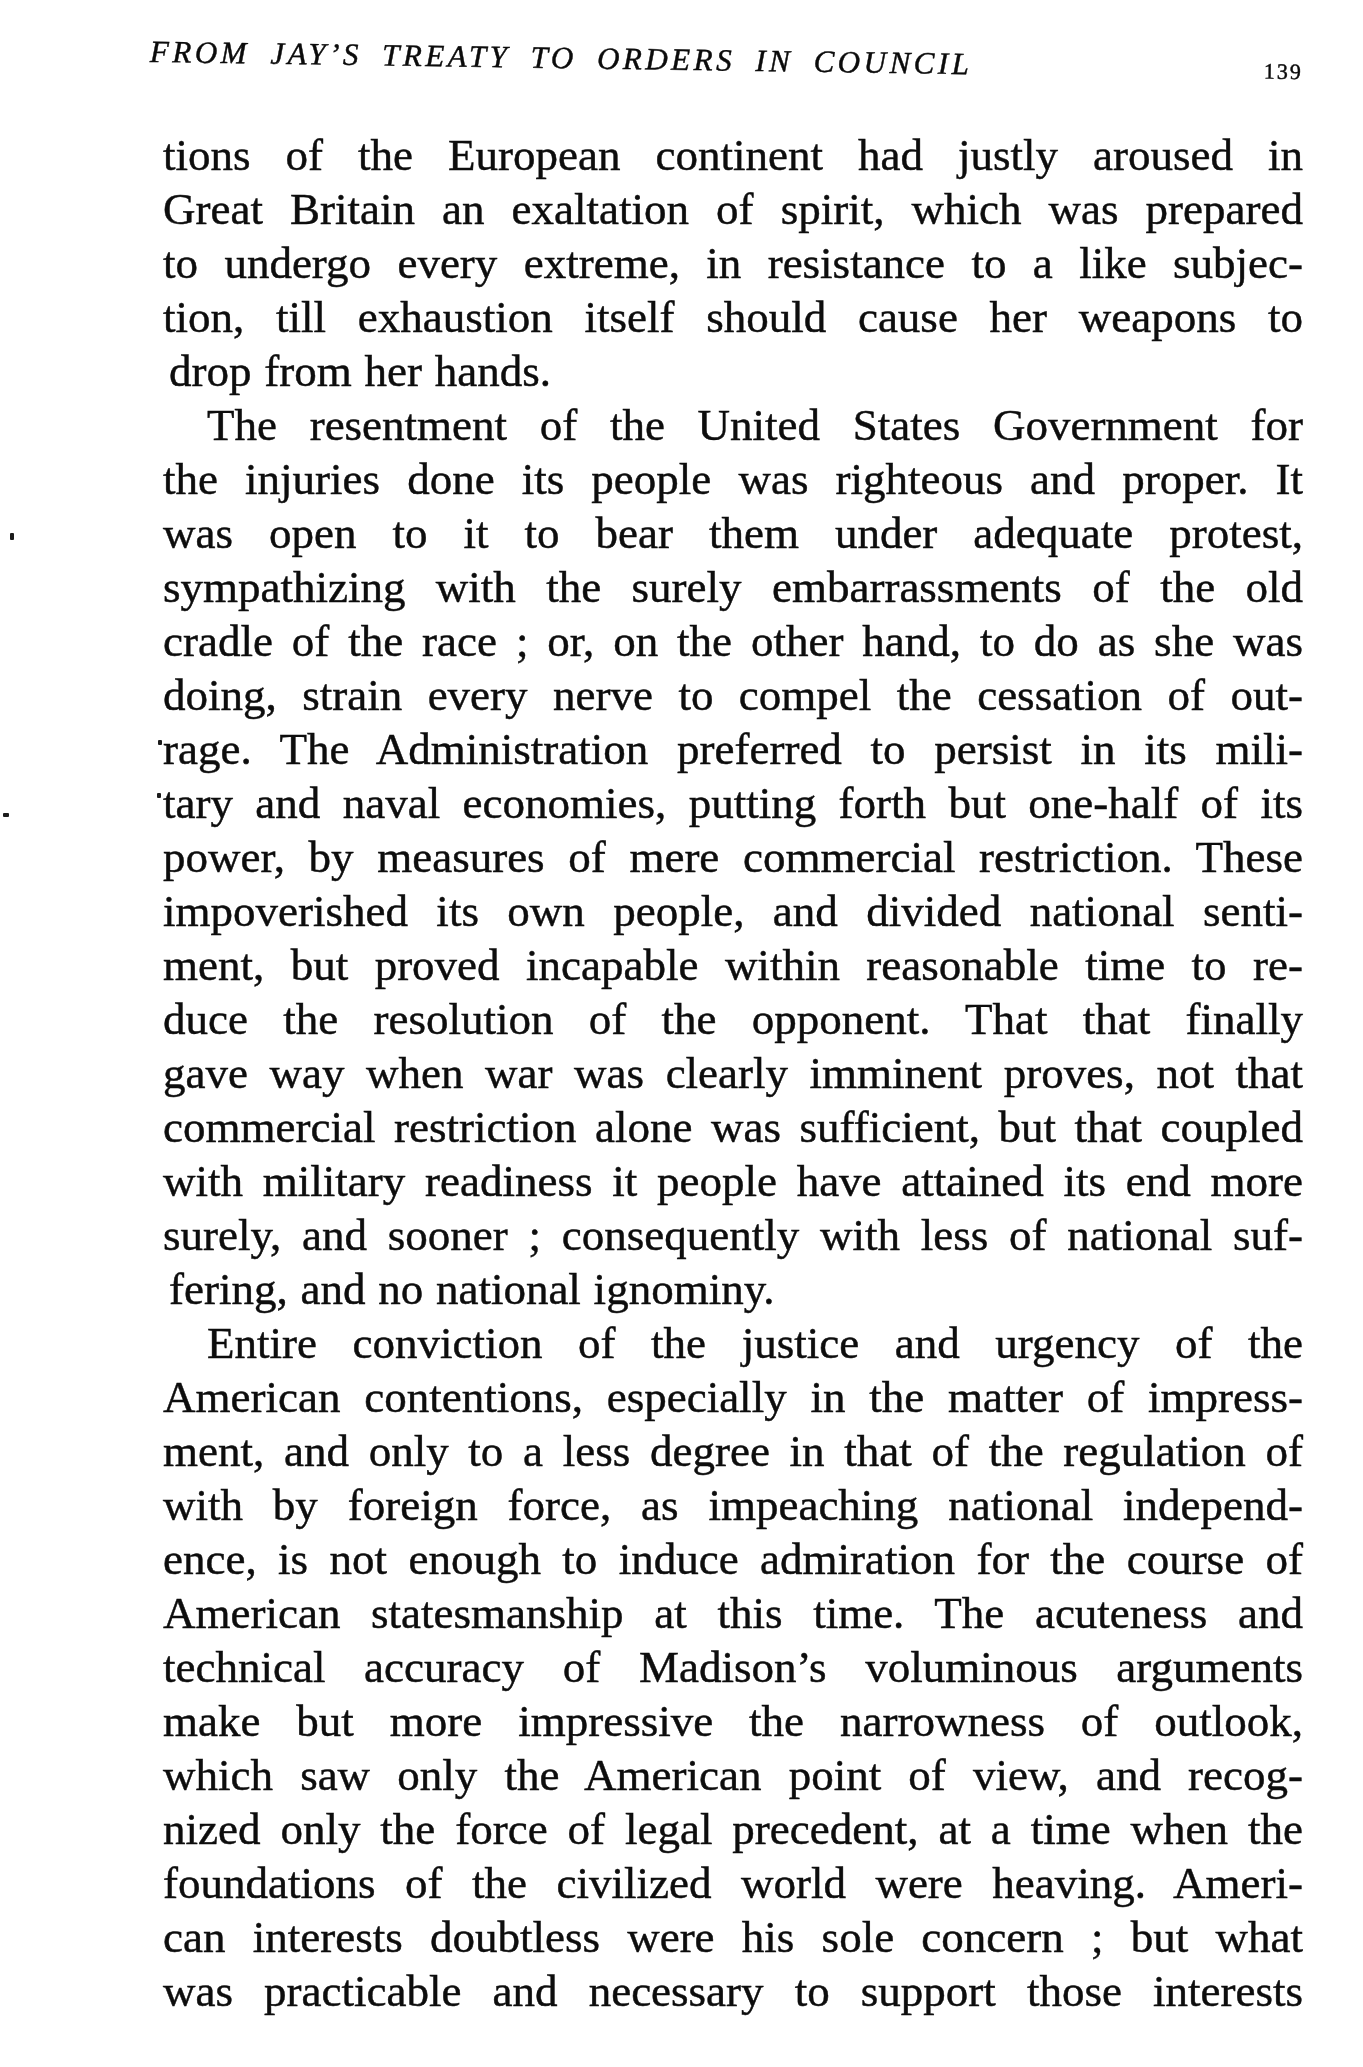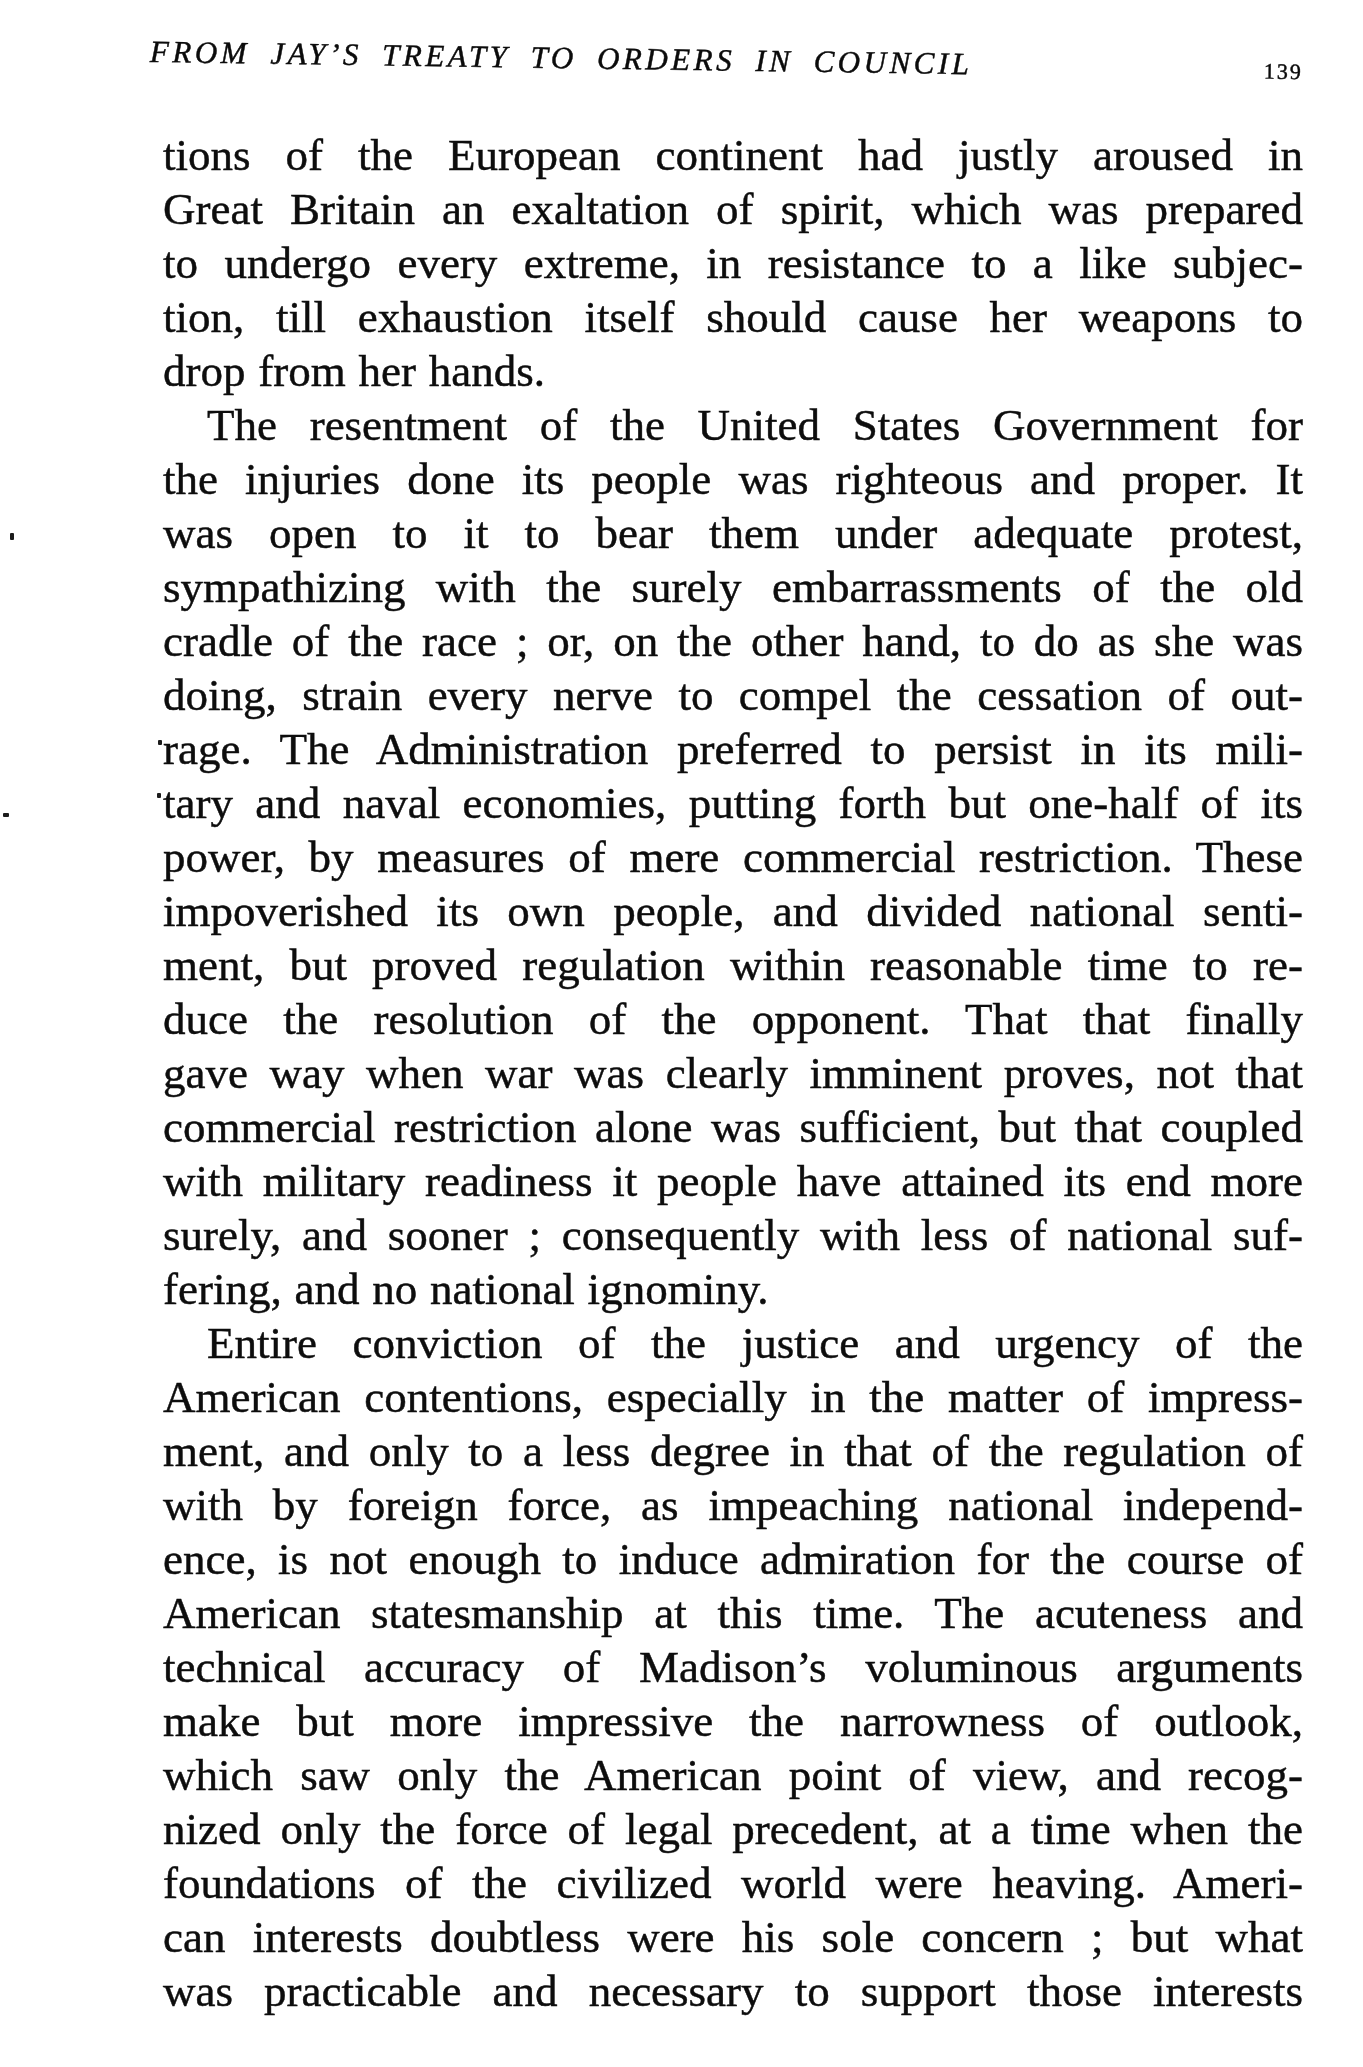--- a/index.html
+++ b/index.html
@@ -48,21 +48,21 @@
   .text-line {
     font-size: 45px;
     line-height: 54px;
     height: 54px;
     text-align: justify;
     text-align-last: justify;
     word-spacing: 1.5px;
     white-space: normal;
   }
   .text-line.indent { padding-left: 44px; }
-  .text-line.short-last { text-align-last: left; }
+  .text-line.short-last { text-align-last: left; margin-left: 6px; }
   .speck {
     position: absolute;
     background: #1c1c1c;
     border-radius: 1px;
   }
 </style>
 </head>
 <body>
 
 <div class="page">
@@ -84,21 +84,21 @@
         <div class="text-line indent">The resentment of the United States Government for</div>
         <div class="text-line">the injuries done its people was righteous and proper.  It</div>
         <div class="text-line">was open to it to bear them under adequate protest,</div>
         <div class="text-line">sympathizing with the surely embarrassments of the old</div>
         <div class="text-line">cradle of the race ; or, on the other hand, to do as she was</div>
         <div class="text-line">doing, strain every nerve to compel the cessation of out-</div>
         <div class="text-line">rage.  The Administration preferred to persist in its mili-</div>
         <div class="text-line">tary and naval economies, putting forth but one-half of its</div>
         <div class="text-line">power, by measures of mere commercial restriction.  These</div>
         <div class="text-line">impoverished its own people, and divided national senti-</div>
-        <div class="text-line">ment, but proved regulation within reasonable time to re-</div>
+        <div class="text-line">ment, but proved incapable within reasonable time to re-</div>
         <div class="text-line">duce the resolution of the opponent.  That that finally</div>
         <div class="text-line">gave way when war was clearly imminent proves, not that</div>
         <div class="text-line">commercial restriction alone was sufficient, but that coupled</div>
         <div class="text-line">with military readiness it people have attained its end more</div>
         <div class="text-line">surely, and sooner ; consequently with less of national suf-</div>
         <div class="text-line short-last">fering, and no national ignominy.</div>
       </div>
       <div class="paragraph">
         <div class="text-line indent">Entire conviction of the justice and urgency of the</div>
         <div class="text-line">American contentions, especially in the matter of impress-</div>

